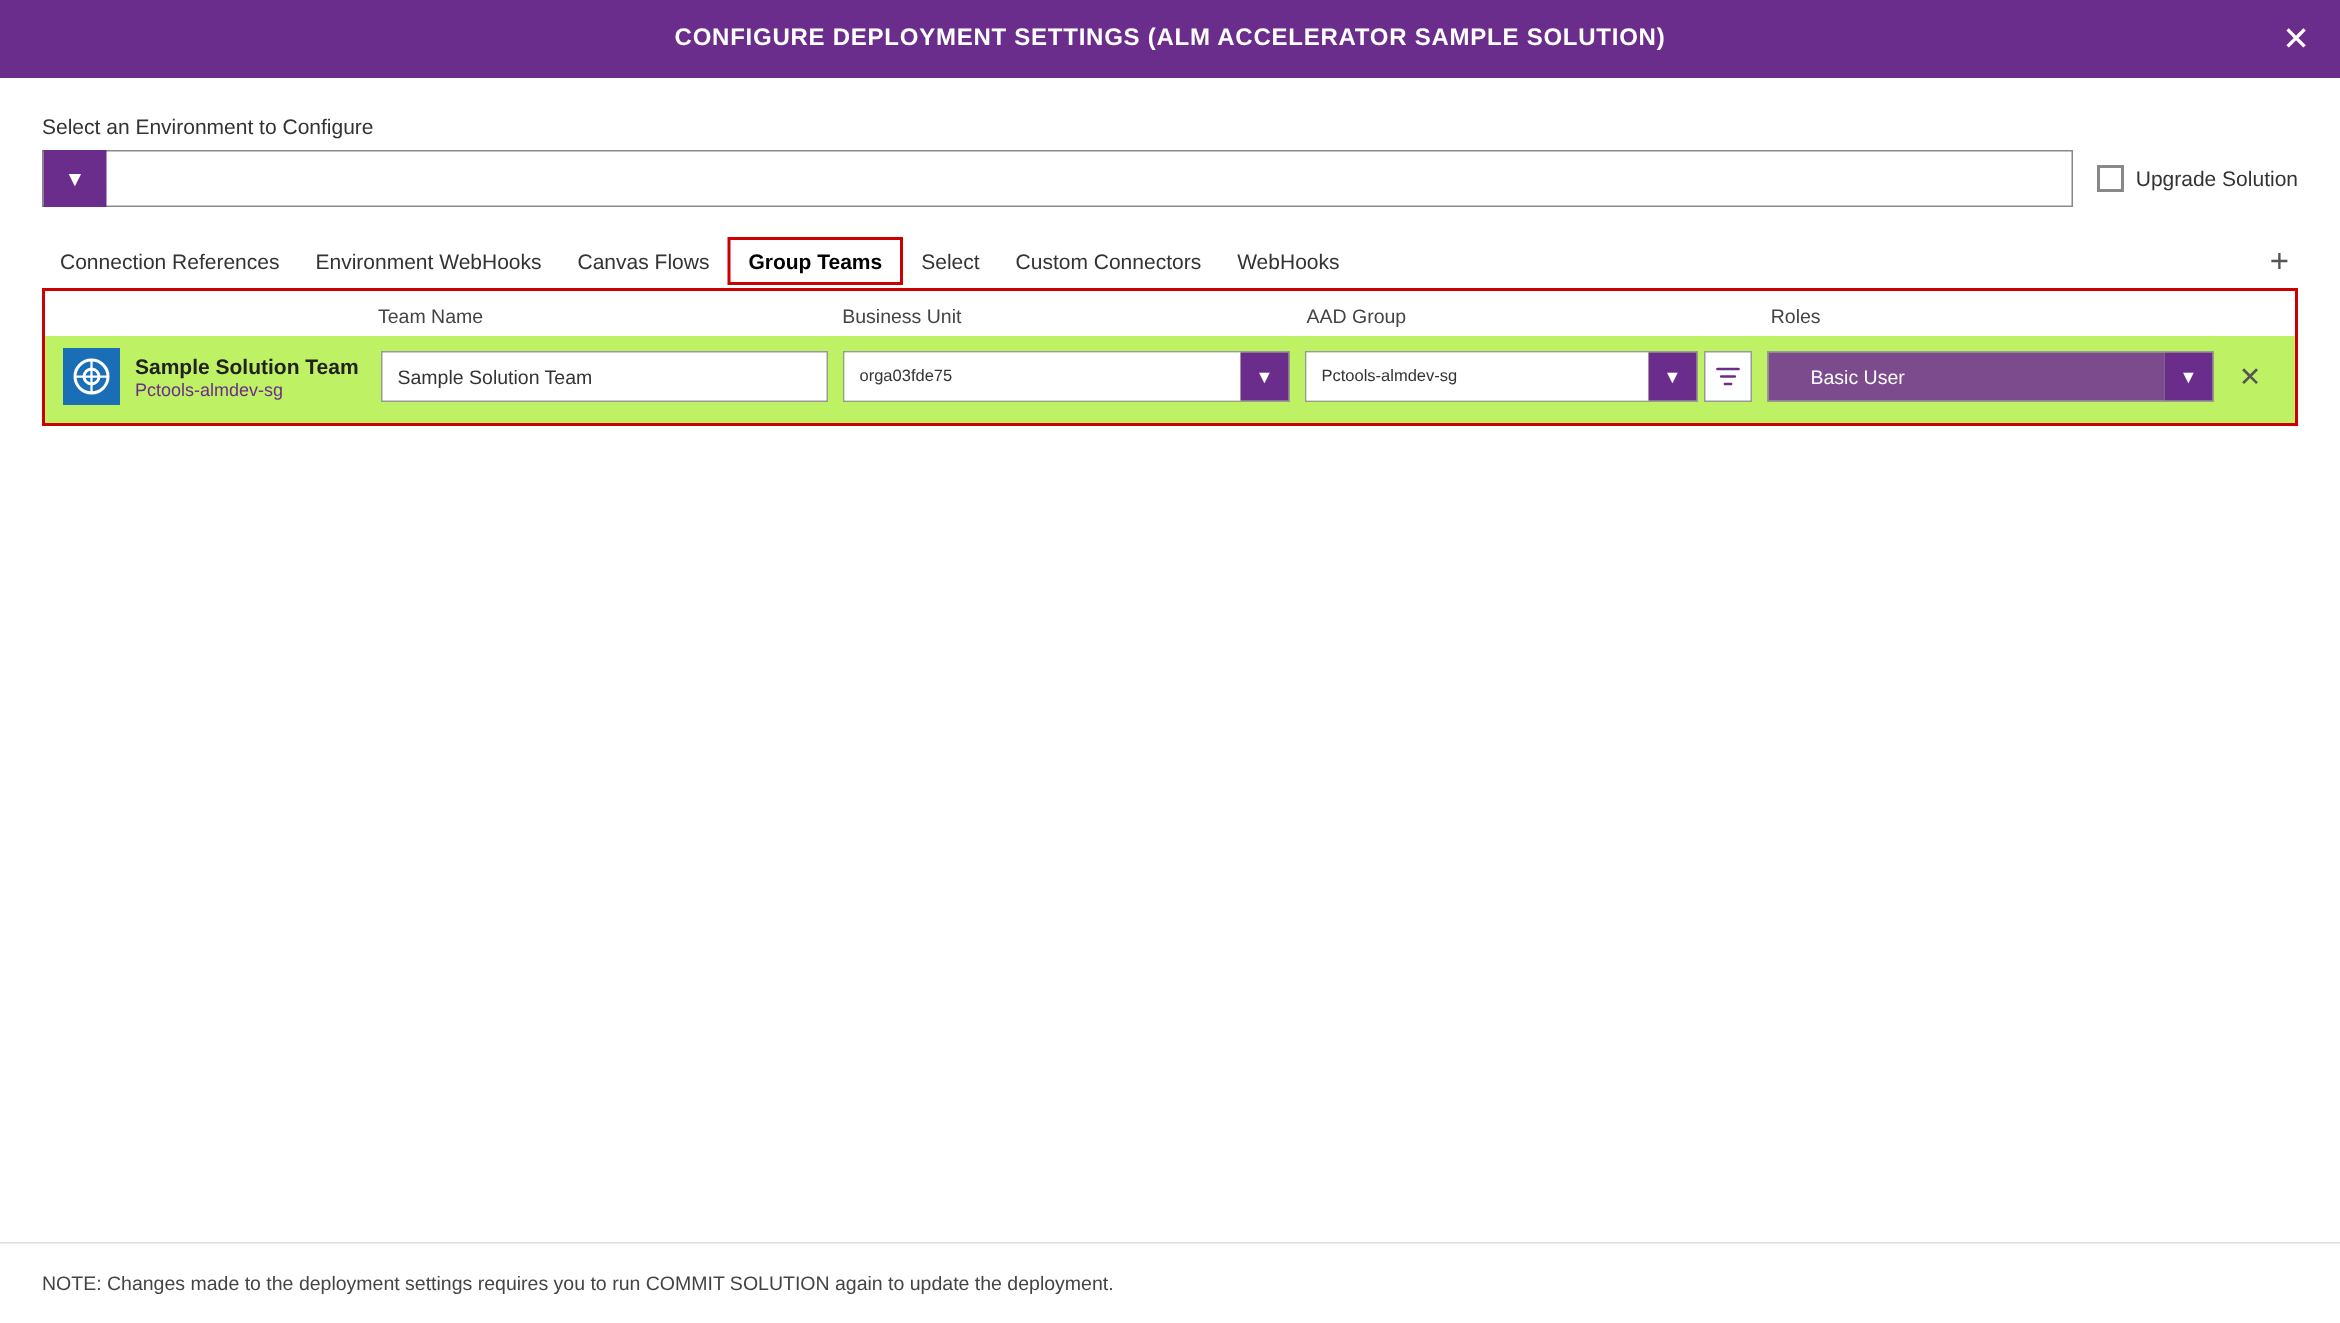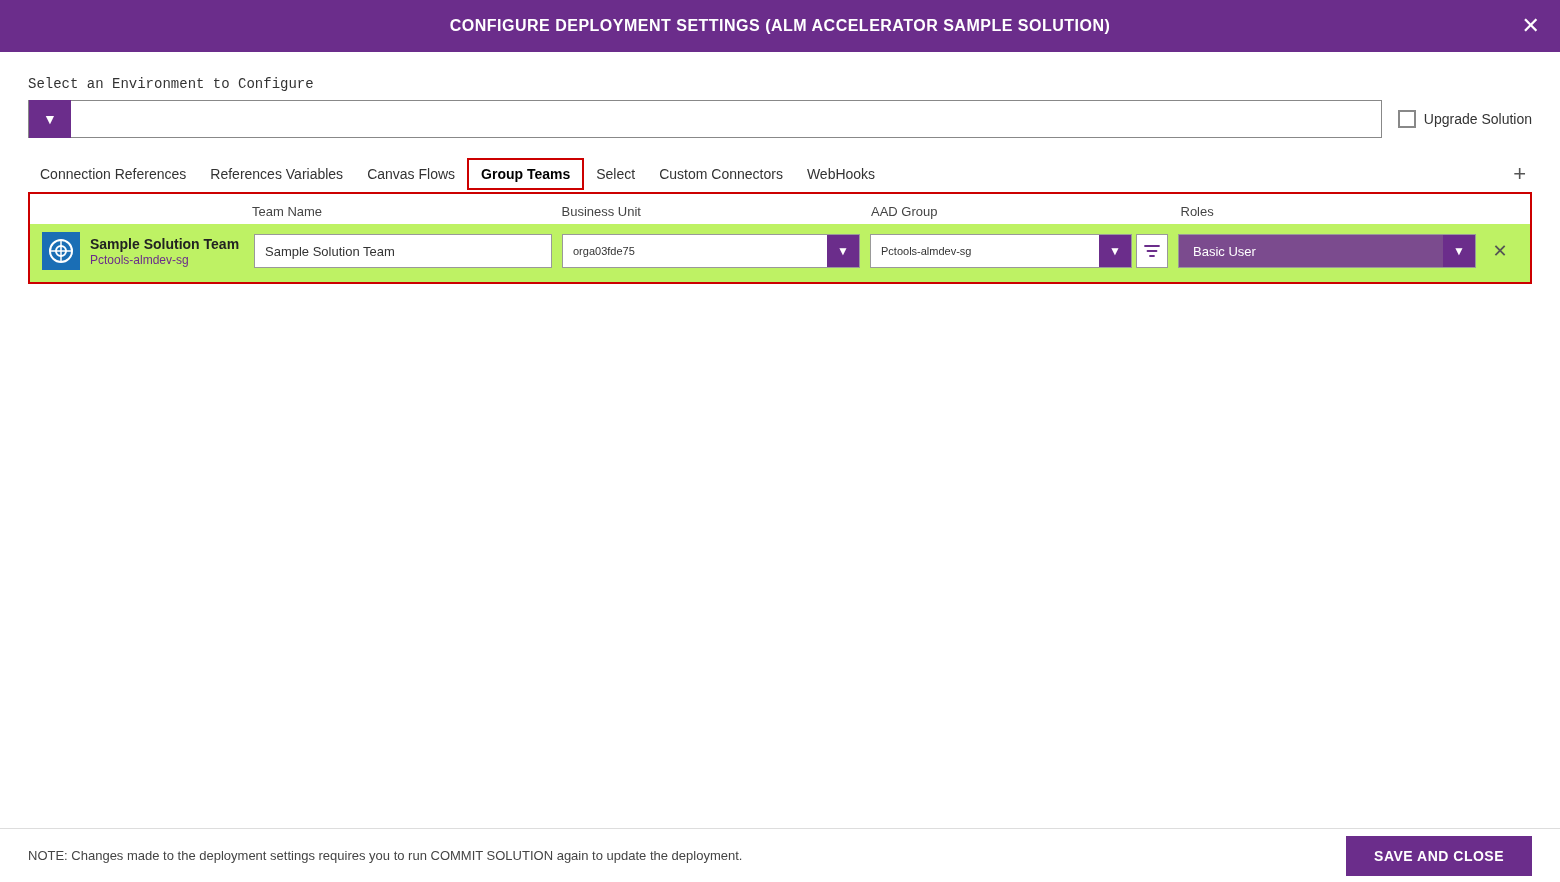--- a/index.html
+++ b/index.html
@@ -45,21 +45,20 @@
     
     .modal-body {
       padding: 24px 28px 0 28px;
     }
 
     
     .env-label {
       font-size: 14px;
       color: #333;
       margin-bottom: 8px;
-      font-family: Liberation Mono, monospace;
     }
     .env-select-row {
       display: flex;
       align-items: center;
       gap: 16px;
       margin-bottom: 20px;
     }
     .env-dropdown {
       display: flex;
       align-items: center;
@@ -285,21 +284,21 @@
     
     .roles-dropdown {
       display: flex;
       align-items: stretch;
       border: 1px solid #999;
       height: 34px;
       width: 100%;
     }
     .roles-dropdown-text {
       flex: 1;
-      padding: 0 14px;
+      padding: 0 28px;
       font-size: 13px;
       color: #fff;
       background: #7b4b8e;
       display: flex;
       align-items: center;
     }
     .roles-dropdown-arrow {
       width: 32px;
       background: #6b2d8b;
       display: flex;
@@ -379,21 +378,21 @@
       <div class="env-dropdown-arrow">▼</div>
     </div>
     <div class="upgrade-solution-row">
       <div class="upgrade-checkbox"></div>
       <span class="upgrade-label">Upgrade Solution</span>
     </div>
   </div>
 
   <div class="tabs-row">
     <span class="tab-item">Connection References</span>
-    <span class="tab-item">References Variables</span>
+    <span class="tab-item">Environment WebHooks</span>
     <span class="tab-item">Canvas Flows</span>
     <span class="tab-item active">Group Teams</span>
     <span class="tab-item">Select</span>
     <span class="tab-item">Custom Connectors</span>
     <span class="tab-item">WebHooks</span>
     <span class="tab-add-btn">+</span>
   </div>
 
   <div class="table-container">
 
@@ -465,14 +464,13 @@
 
       <button class="delete-btn">✕</button>
 
     </div>
   </div>
 
 </div>
 
 <div class="modal-footer">
   <span class="footer-note">NOTE: Changes made to the deployment settings requires you to run COMMIT SOLUTION again to update the deployment.</span>
-  <button class="save-close-btn">SAVE AND CLOSE</button>
 </div>
 
 </body></html>

